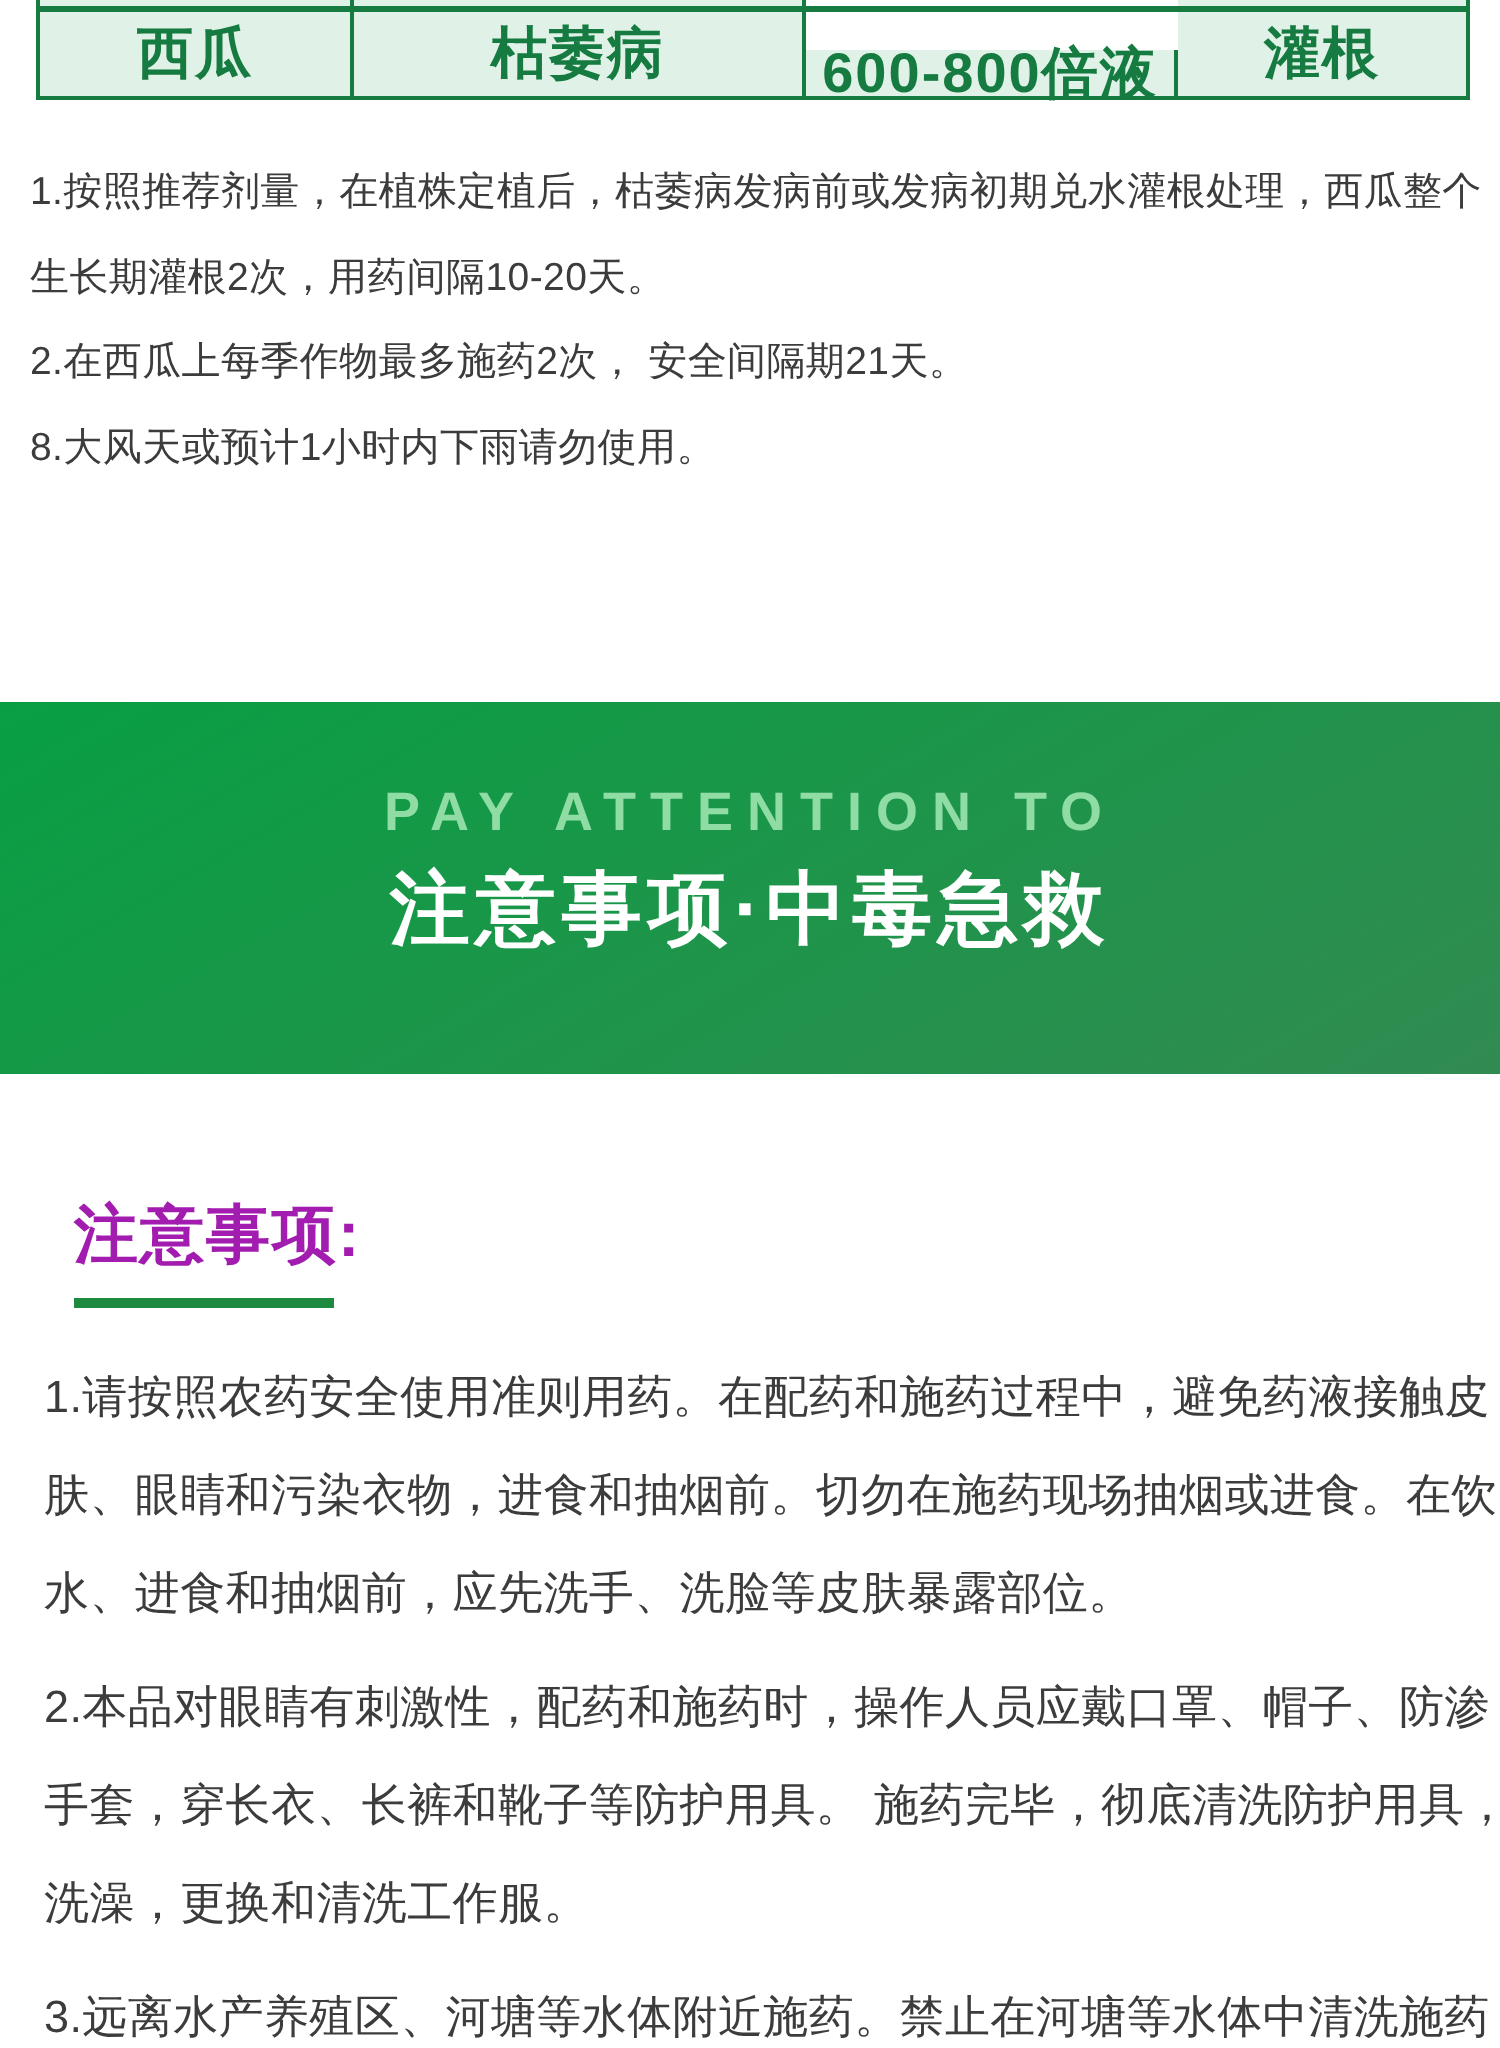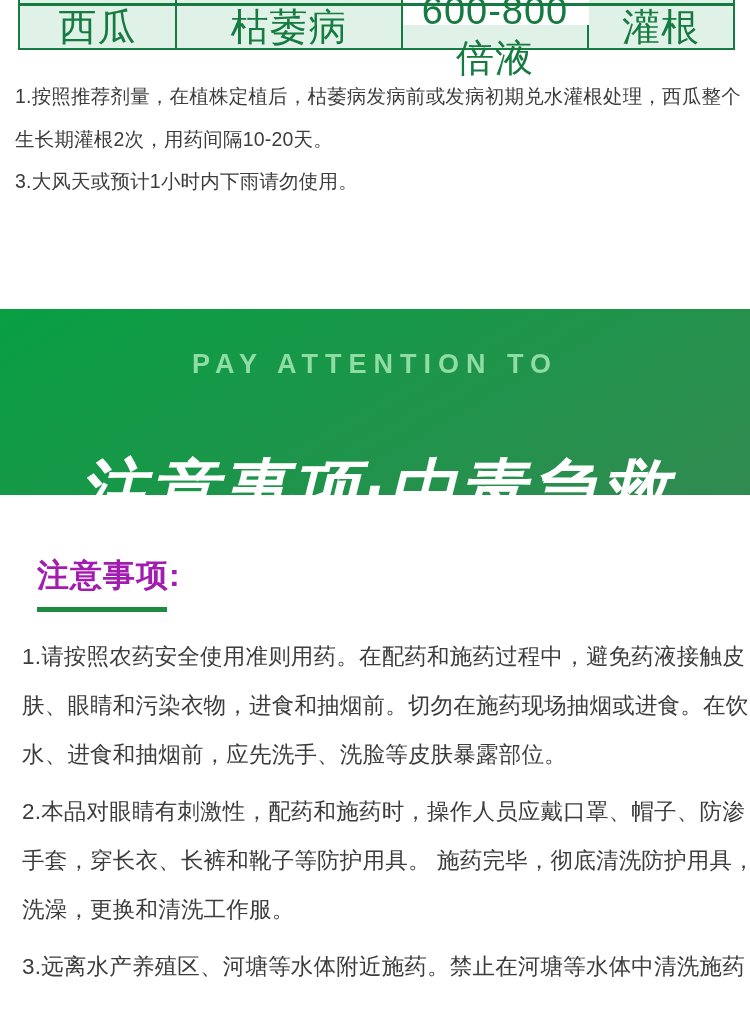--- a/index.html
+++ b/index.html
@@ -24,50 +24,50 @@
     border-left:2.5px solid var(--table-green);
     border-right:2.5px solid var(--table-green);
     border-bottom:2.5px solid var(--table-green);
   }
   .dt-row{display:flex;}
   .dt-partial{height:6px;border-bottom:3px solid var(--table-green);}
   .dt-main{height:42px;}
   .dt-cell{
     background:var(--table-bg);
     display:flex;align-items:center;justify-content:center;
-    font-size:38px;font-weight:normal;color:var(--table-green);
+    font-size:28px;font-weight:bold;color:var(--table-green);
     letter-spacing:1px;
     text-align:center;
   }
   .dt-cell.c1{flex:0 0 157px;border-right:2px solid var(--table-green);}
   .dt-cell.c2{flex:0 0 226px;border-right:2px solid var(--table-green);}
   .dt-cell.c3{flex:0 0 186px;border-right:2px solid var(--table-green);margin-top:19px;}
   .dt-cell.c4{flex:1 1 auto;}
   
   .usage{
     margin-top:25px;padding-left:15px;padding-right:10px;
   }
   .u-line{
     font-size:19.5px;line-height:42.5px;color:var(--body-text);
     letter-spacing:0.2px;white-space:nowrap;
   }
   
   .banner{
     margin-top:106px;height:186px;width:750px;
     background:linear-gradient(150deg,var(--banner-top) 0%,var(--banner-bottom) 100%);
-    display:flex;flex-direction:column;align-items:center;gap:44px;
+    display:flex;flex-direction:column;align-items:center;
   }
   .banner-sub{
     margin-top:40px;
     font-size:27px;font-weight:bold;letter-spacing:7px;
     color:var(--banner-sub);
   }
   .banner-title{
-    margin-top:22px;
-    font-size:68px;font-weight:bold;color:#ffffff;letter-spacing:3px;font-style:italic;
+    margin-top:5px;
+    font-size:40px;font-weight:bold;color:#ffffff;letter-spacing:3px;
   }
   
   .precautions{margin-top:59px;}
   .prec-heading{
     margin-left:37px;
     font-size:32px;font-weight:bold;color:#a21caf;letter-spacing:1px;
   }
   .prec-underline{
     margin-left:37px;margin-top:9px;
     width:130px;height:5px;background:var(--underline-green);
@@ -95,21 +95,22 @@
       <div class="dt-cell c1">西瓜</div>
       <div class="dt-cell c2">枯萎病</div>
       <div class="dt-cell c3">600-800倍液</div>
       <div class="dt-cell c4">灌根</div>
     </div>
   </section>
 
   <section class="usage">
       <div class="u-line">1.按照推荐剂量，在植株定植后，枯萎病发病前或发病初期兑水灌根处理，西瓜整个</div>
       <div class="u-line">生长期灌根2次，用药间隔10-20天。</div>
-      <div class="u-line">3.大风天或预计1小时内下雨请勿使用。</div>
+      <div class="u-line">2.在西瓜上每季作物最多施药2次， 安全间隔期21天。</div>
+      <div class="u-line">8.大风天或预计1小时内下雨请勿使用。</div>
     </section>
 
   <section class="banner">
     <div class="banner-sub">PAY ATTENTION TO</div>
     <div class="banner-title">注意事项·中毒急救</div>
   </section>
 
   <section class="precautions">
     <h2 class="prec-heading">注意事项:</h2>
     <div class="prec-underline"></div>

